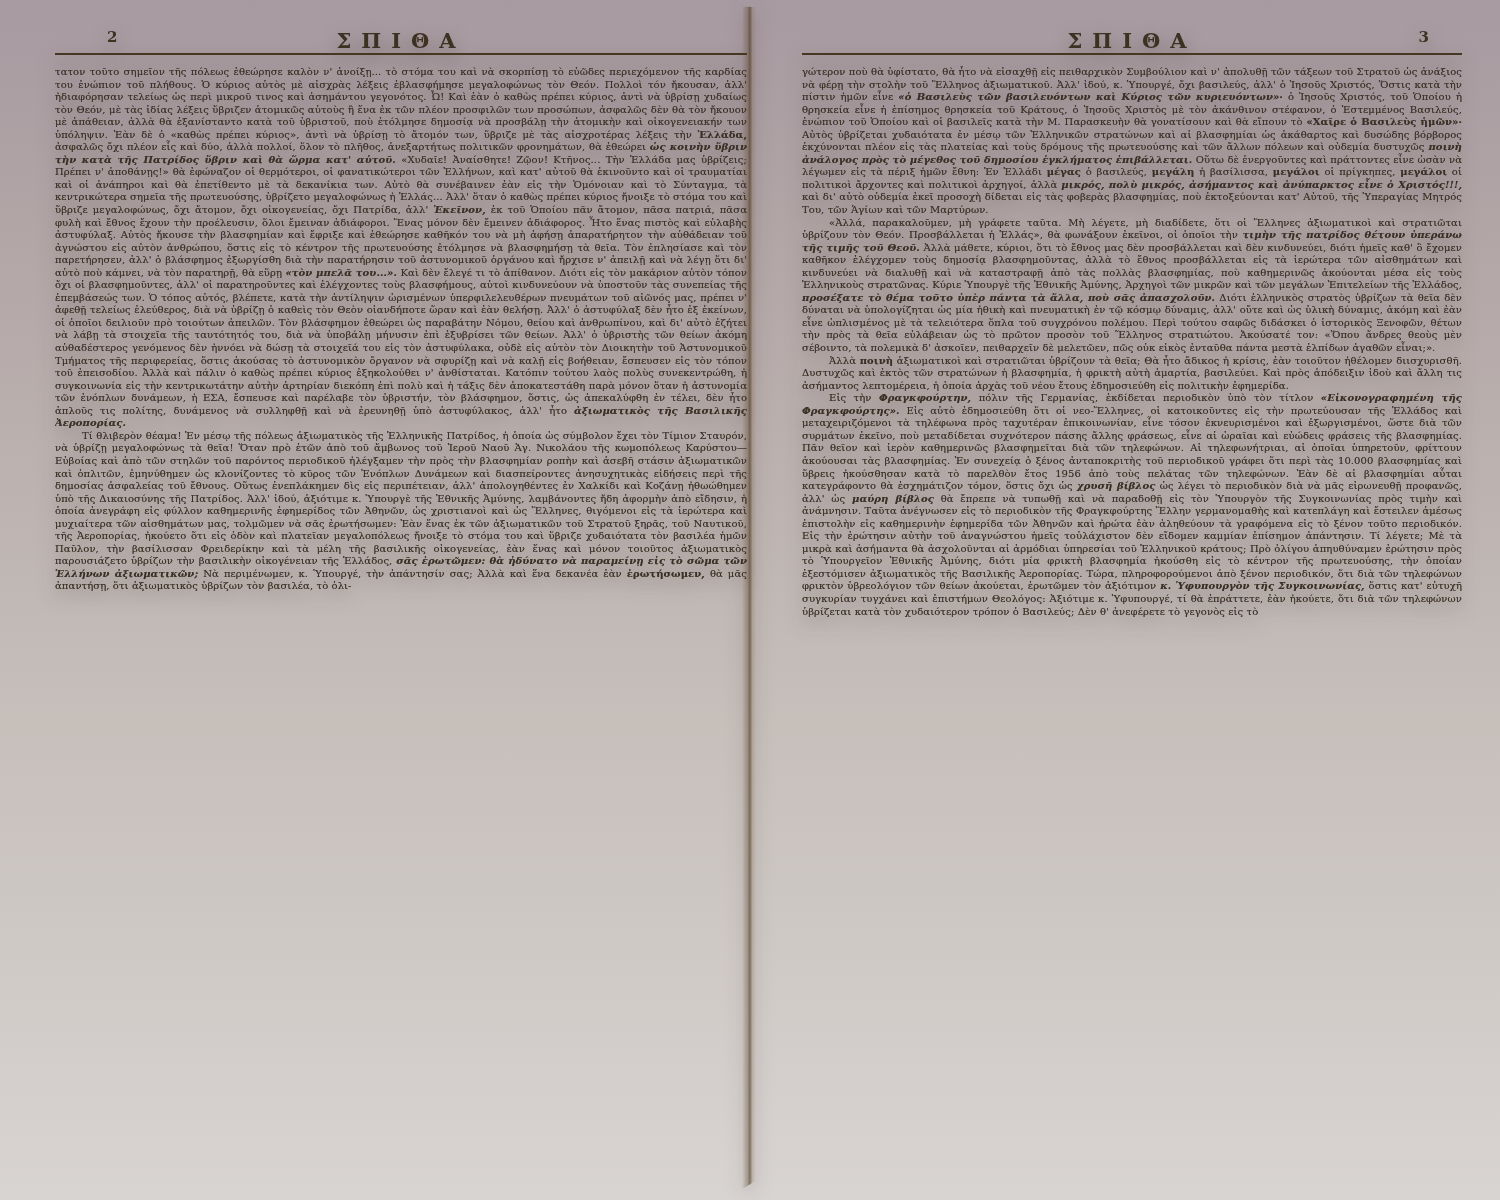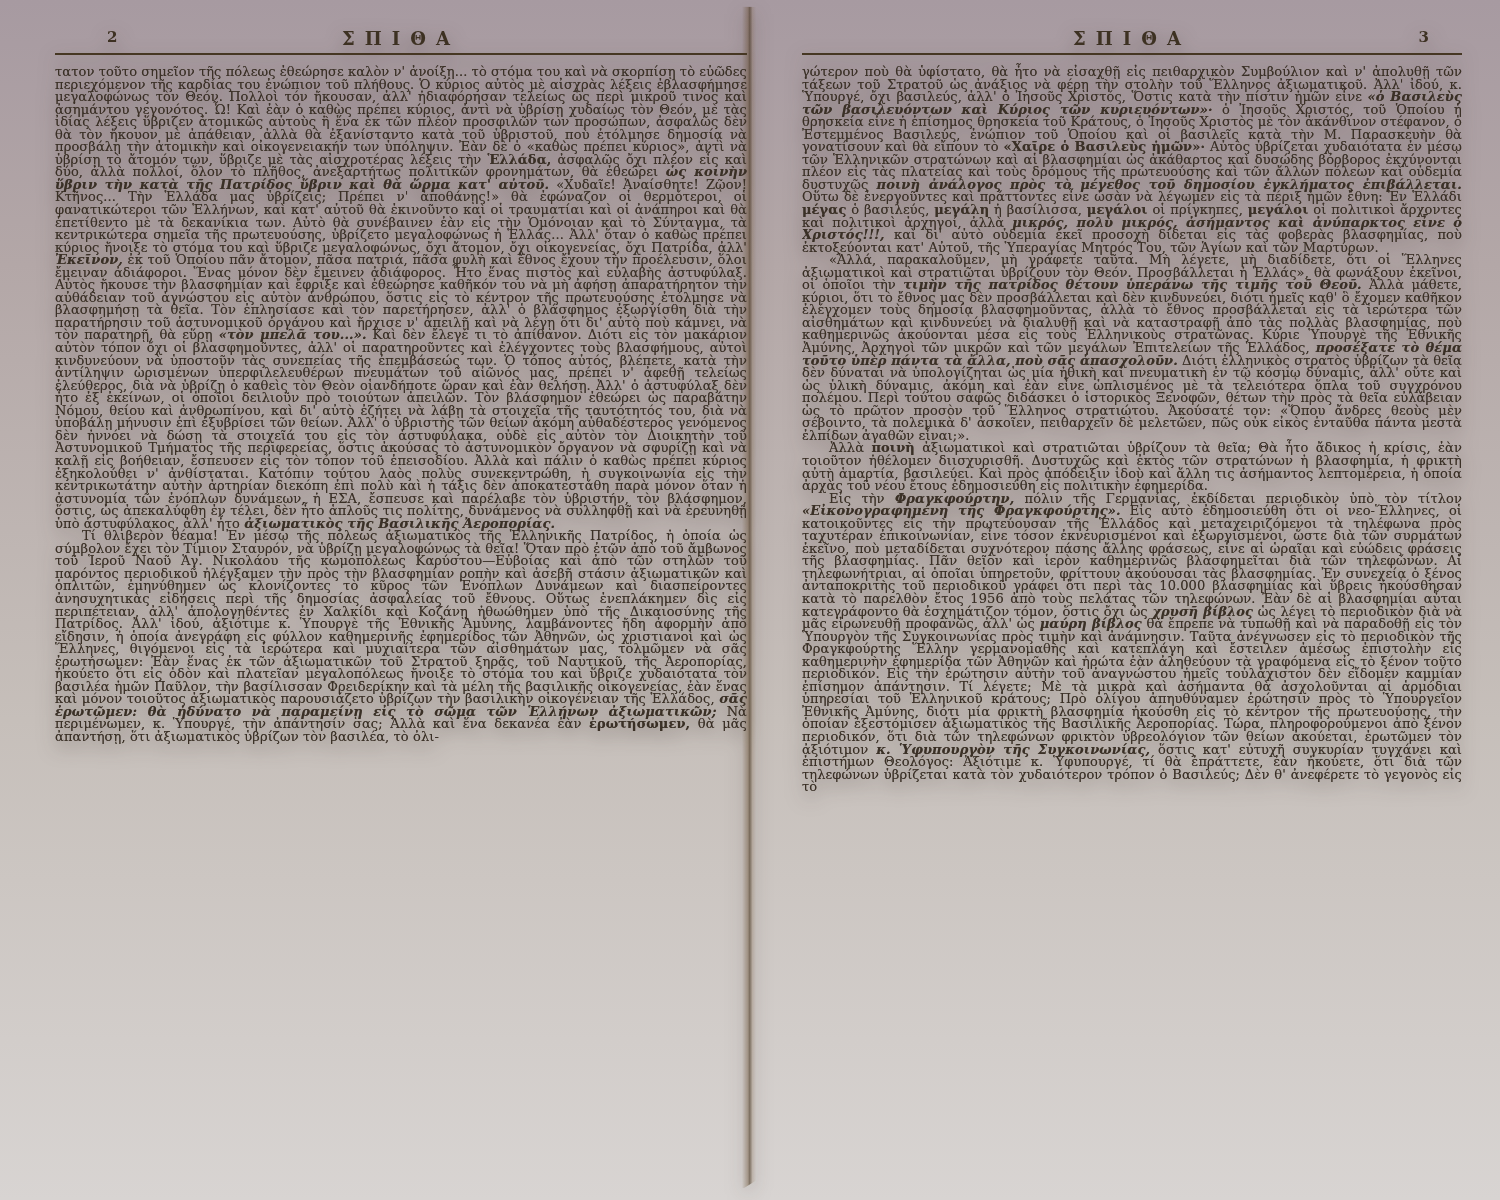--- a/index.html
+++ b/index.html
@@ -22,22 +22,22 @@
   }
   .crease{position:absolute;left:742px;top:0;width:14px;height:100%;
     background:linear-gradient(90deg,rgba(90,60,25,0) 0%,rgba(90,60,25,.35) 42%,rgba(60,40,15,.55) 55%,rgba(120,90,50,.18) 75%,rgba(120,90,50,0) 100%);}
   .page{position:absolute;top:28px;height:1128px;overflow:hidden;color:#3a3026;}
   .page.left{left:55px;width:692px;}
   .page.right{left:802px;width:660px;}
   .page-header{position:relative;height:25px;border-bottom:2.5px solid #463723;margin-bottom:11px;}
   .pagenum{position:absolute;top:0;font-size:15px;font-weight:bold;color:#3d3122;letter-spacing:1px;}
   .pn-left{left:52px;}
   .pn-right{right:32px;}
-  .masthead{position:absolute;left:0;right:0;top:0;text-align:center;font-size:18px;font-weight:bold;letter-spacing:10px;color:#3d3122;}
-  .text-col{font-size:13px;line-height:12.55px;text-align:justify;letter-spacing:.1px;
+  .masthead{position:absolute;left:0;right:0;top:0;text-align:center;font-size:21px;font-weight:bold;letter-spacing:10px;color:#3d3122;}
+  .text-col{font-size:10px;line-height:12.55px;text-align:justify;letter-spacing:.1px;
     text-shadow:0 0 .5px rgba(58,48,38,.55);}
   .para{margin:0;}
   .para.indent{text-indent:27px;}
   .b{font-weight:bold;}
   .bi{font-weight:bold;font-style:italic;}
 </style>
 </head>
 <body>
 
 <div class="photo">

